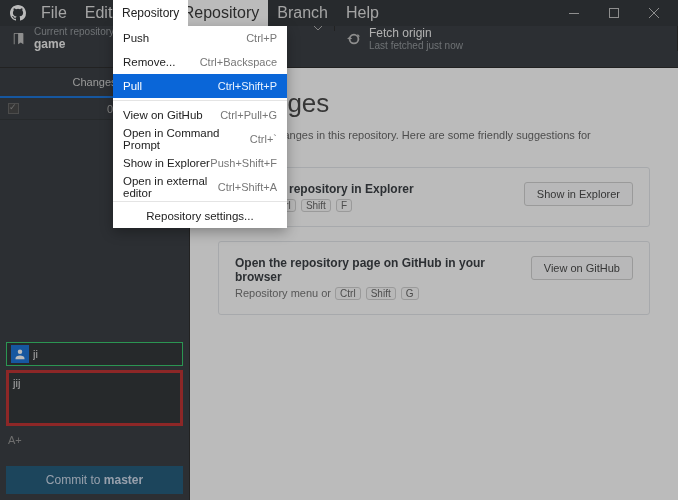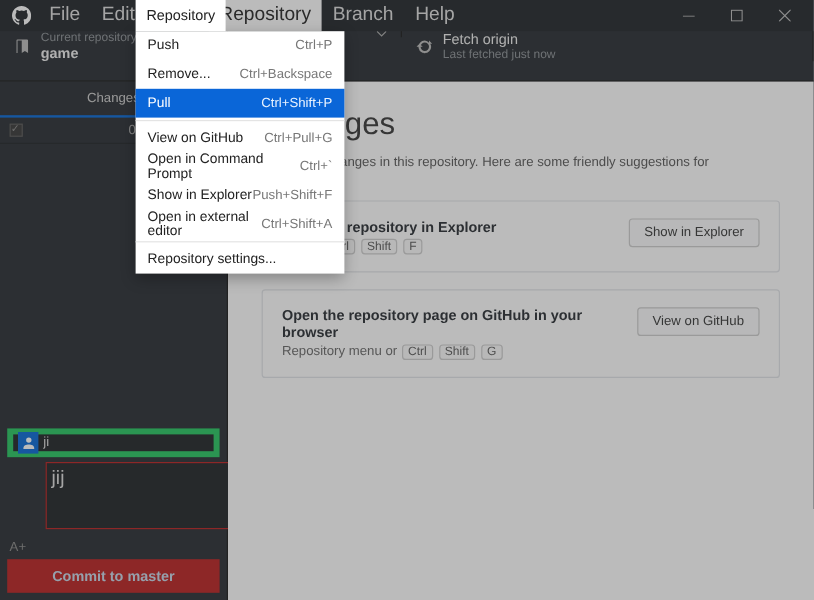--- a/index.html
+++ b/index.html
@@ -27,43 +27,43 @@
   .sidebar { width: 190px; background: #24292e; display: flex; flex-direction: column; border-right: 1px solid #141414; }
   .tabs { display: flex; height: 30px; }
   .tab { flex: 1; display: flex; align-items: center; justify-content: center; font-size: 11px; color: #ccc; border-bottom: 2px solid transparent; }
   .tab.active { border-bottom-color: #0366d6; }
   .change-row { height: 22px; display: flex; align-items: center; padding: 0 8px; font-size: 11px; color: #aaa; border-bottom: 1px solid #1b1f23; }
   .change-row .chk { width: 11px; height: 11px; border: 1px solid #555; margin-right: 10px; background: #333; position: relative; }
   .change-row .chk::after { content: "✓"; font-size: 9px; position: absolute; top: -2px; left: 0; color: #888; }
   .change-row .txt { margin-left: auto; }
 
   .commit-area { margin-top: auto; padding: 6px; }
-  .commit-summary { display: flex; align-items: center; background: #1b1f23; border: 5px solid #22c55e; height: 24px; margin-bottom: 4px; }
+  .commit-summary { display: flex; align-items: center; background: #1b1f23; border: 1px solid #22c55e; height: 24px; margin-bottom: 4px; }
   .avatar { width: 18px; height: 18px; background: #0366d6; margin: 0 4px; display: flex; align-items: center; justify-content: center; }
   .avatar svg { fill: #fff; width: 12px; height: 12px; }
   .commit-summary input { flex: 1; background: transparent; border: none; color: #ddd; font-size: 11px; outline: none; }
-  .commit-desc { width: 100%; height: 56px; background: #1b1f23; border: 1px solid #b91c1c; color: #ddd; font-size: 16px; padding: 4px; resize: none; outline: none; margin-left: 32px; }
+  .commit-desc { width: 100%; height: 56px; background: #1b1f23; border: 3px solid #b91c1c; color: #ddd; font-size: 11px; padding: 4px; resize: none; outline: none; }
   .co-author { font-size: 11px; color: #888; padding: 4px 2px; }
-  .commit-btn { width: 100%; height: 28px; background: #b91c1c; color: #c7d6e8; border: none; font-size: 12px; margin-top: 0; font-weight: bold; }
+  .commit-btn { width: 100%; height: 28px; background: #0c4a6e; color: #c7d6e8; border: none; font-size: 12px; margin-top: 16px; }
 
   .main { flex: 1; background: #fff; color: #24292e; padding: 20px 28px; position: relative; }
   .main h1 { font-size: 26px; font-weight: 400; color: #333; margin-bottom: 10px; }
   .main .sub { font-size: 11px; color: #555; margin-bottom: 26px; }
   .card { border: 1px solid #e1e4e8; border-radius: 3px; padding: 14px 16px; margin-bottom: 14px; display: flex; align-items: flex-start; }
   .card .txt { flex: 1; }
   .card .title { font-size: 12px; font-weight: 600; color: #24292e; margin-bottom: 3px; }
   .card .hint { font-size: 11px; color: #666; }
   .kbd { display: inline-block; border: 1px solid #ccc; border-radius: 3px; padding: 0 4px; font-size: 10px; background: #fafafa; color: #555; margin: 0 1px; }
   .card-btn { border: 1px solid #ccc; background: #fafbfc; font-size: 11px; padding: 5px 12px; border-radius: 3px; color: #333; }
 
   
   .dim { position: absolute; inset: 0; background: rgba(60,60,60,0.35); pointer-events: none; z-index: 50; }
 
   .dropdown { position: absolute; top: 26px; left: 113px; width: 174px; background: #fff; color: #222; box-shadow: 0 4px 12px rgba(0,0,0,0.3); z-index: 100; font-size: 11.5px; }
-  .dd-item { display: flex; align-items: center; height: 24px; padding: 0 10px; }
+  .dd-item { display: flex; align-items: center; height: 24px; padding: 0 10px; justify-content: center; }
   .dd-item.sel { background: #0a66d8; color: #fff; }
   .dd-item .shortcut { margin-left: auto; color: #777; font-size: 11px; }
   .dd-item.sel .shortcut { color: #eaf3ff; }
   .dd-sep { height: 1px; background: #e4e4e4; margin: 2px 0; }
 
   .menu-open-patch { position: absolute; top: 0; left: 113px; height: 26px; background: #fff; color: #222; display: flex; align-items: center; padding: 0 9px; font-size: 12px; z-index: 101; }
 </style>
 </head>
 <body>
 

